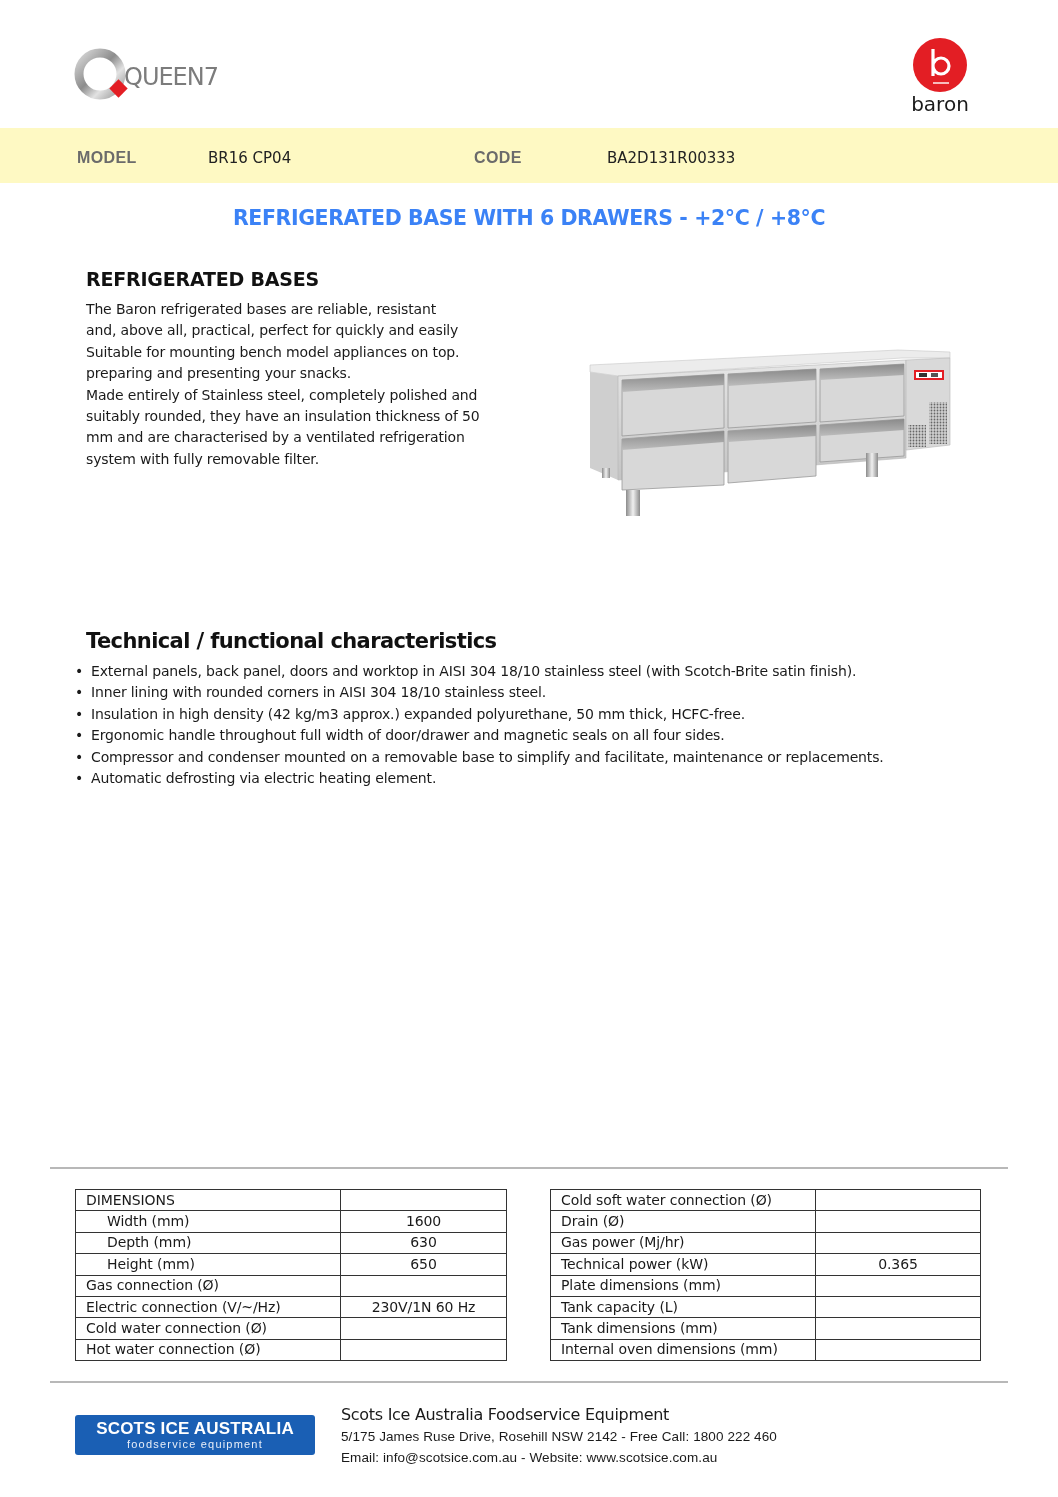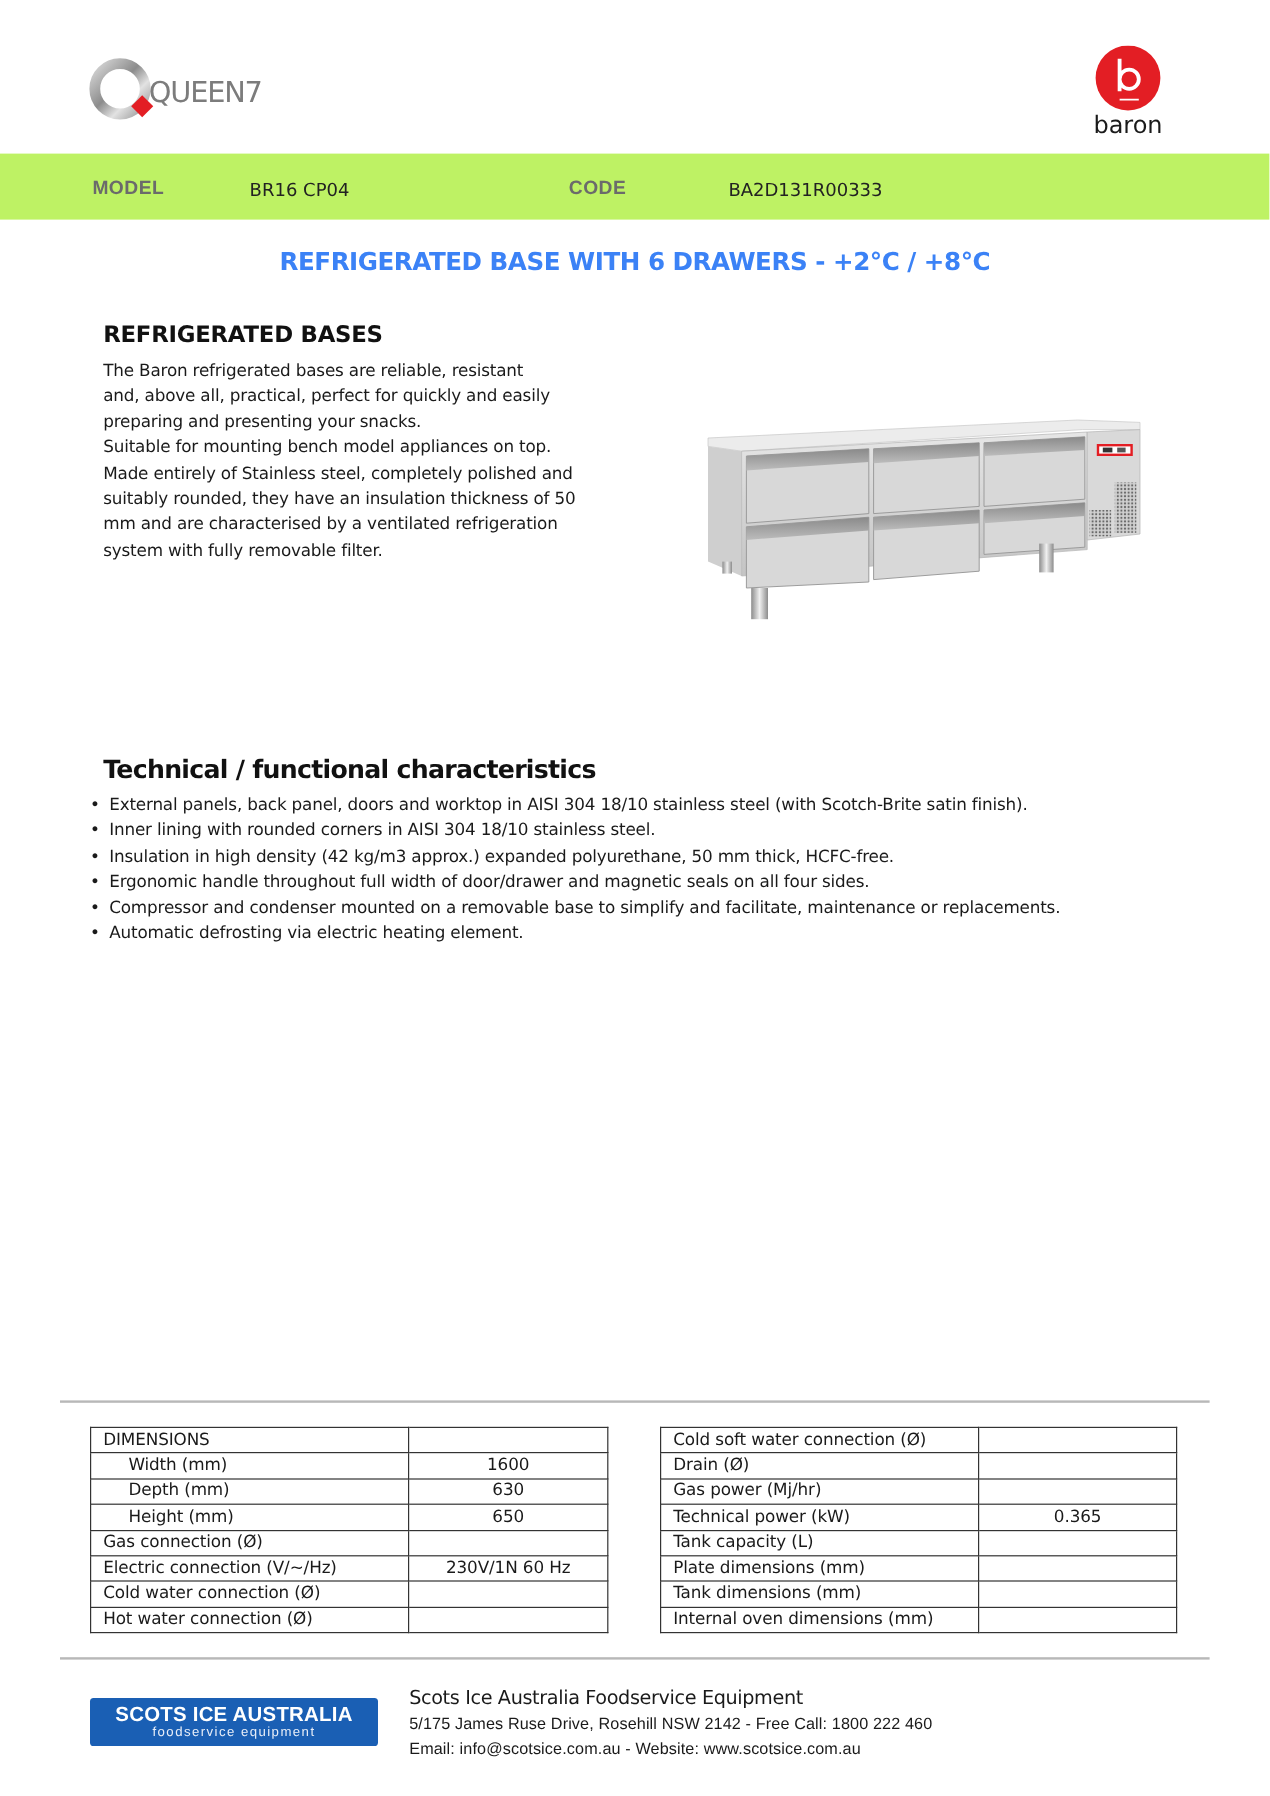--- a/index.html
+++ b/index.html
@@ -5,21 +5,21 @@
   * { box-sizing: border-box; margin: 0; padding: 0; }
   html, body { width: 1058px; height: 1497px; background: #ffffff; }
   body { position: relative; font-family: "DejaVu Sans", sans-serif; color: #1a1a1a; overflow: hidden; }
 
   
   .logo-queen { position: absolute; left: 74px; top: 48px; width: 150px; height: 56px; }
   .logo-queen svg { display: block; }
   .logo-baron { position: absolute; left: 906px; top: 38px; width: 70px; height: 78px; }
 
   
-  .model-bar { position: absolute; left: 0; top: 128px; width: 1058px; height: 55px; background: #bef264; }
+  .model-bar { position: absolute; left: 0; top: 128px; width: 1058px; height: 55px; background: #fef9c3; }
   .model-bar span { position: absolute; top: 20px; font-size: 15px; line-height: 20px; }
   .mb-label { color: #6b6b6b; font-family: "Liberation Sans", sans-serif; font-weight: bold; letter-spacing: 0.4px; font-size: 16px !important; }
   .mb-value { color: #222; font-family: "DejaVu Sans", sans-serif; }
 
   
   .main-title { position: absolute; left: 0; width: 1058px; top: 206px; text-align: center; font-family: "DejaVu Sans", sans-serif; font-weight: bold; font-size: 20.5px; letter-spacing: -0.4px; color: #3b82f6; }
 
   
   .intro-title { position: absolute; left: 86px; top: 268px; font-family: "DejaVu Sans", sans-serif; font-weight: bold; font-size: 19px; letter-spacing: -0.2px; color: #111; }
   .intro-text { position: absolute; left: 86px; top: 299px; width: 445px; font-family: "DejaVu Sans", sans-serif; font-size: 14px; line-height: 21.4px; color: #1a1a1a; letter-spacing: -0.15px; }
@@ -90,22 +90,22 @@
   <span class="mb-label" style="left:474px;">CODE</span>
   <span class="mb-value" style="left:607px;">BA2D131R00333</span>
 </div>
 
 <h1 class="main-title">REFRIGERATED BASE WITH 6 DRAWERS - +2°C / +8°C</h1>
 
 <h2 class="intro-title">REFRIGERATED BASES</h2>
 <div class="intro-text">
   <div>The Baron refrigerated bases are reliable, resistant</div>
   <div>and, above all, practical, perfect for quickly and easily</div>
+  <div>Suitable for mounting bench model appliances on top.</div>
   <div>preparing and presenting your snacks.</div>
-  <div>Suitable for mounting bench model appliances on top.</div>
   <div>Made entirely of Stainless steel, completely polished and</div>
   <div>suitably rounded, they have an insulation thickness of 50</div>
   <div>mm and are characterised by a ventilated refrigeration</div>
   <div>system with fully removable filter.</div>
 </div>
 
 <div class="product" title="Stainless steel refrigerated base with 6 drawers">
   <svg width="368" height="180" viewBox="0 0 368 180">
     <defs>
       <linearGradient id="steel" x1="0" y1="0" x2="0" y2="1">
@@ -224,25 +224,25 @@
       </tr>
     <tr>
         <td>Gas power (Mj/hr)</td>
         <td class="val"></td>
       </tr>
     <tr>
         <td>Technical power (kW)</td>
         <td class="val">0.365</td>
       </tr>
     <tr>
+        <td>Plate dimensions (mm)</td>
+        <td class="val"></td>
+      </tr>
+    <tr>
         <td>Tank capacity (L)</td>
-        <td class="val"></td>
-      </tr>
-    <tr>
-        <td>Plate dimensions (mm)</td>
         <td class="val"></td>
       </tr>
     <tr>
         <td>Tank dimensions (mm)</td>
         <td class="val"></td>
       </tr>
     <tr>
         <td>Internal oven dimensions (mm)</td>
         <td class="val"></td>
       </tr>

